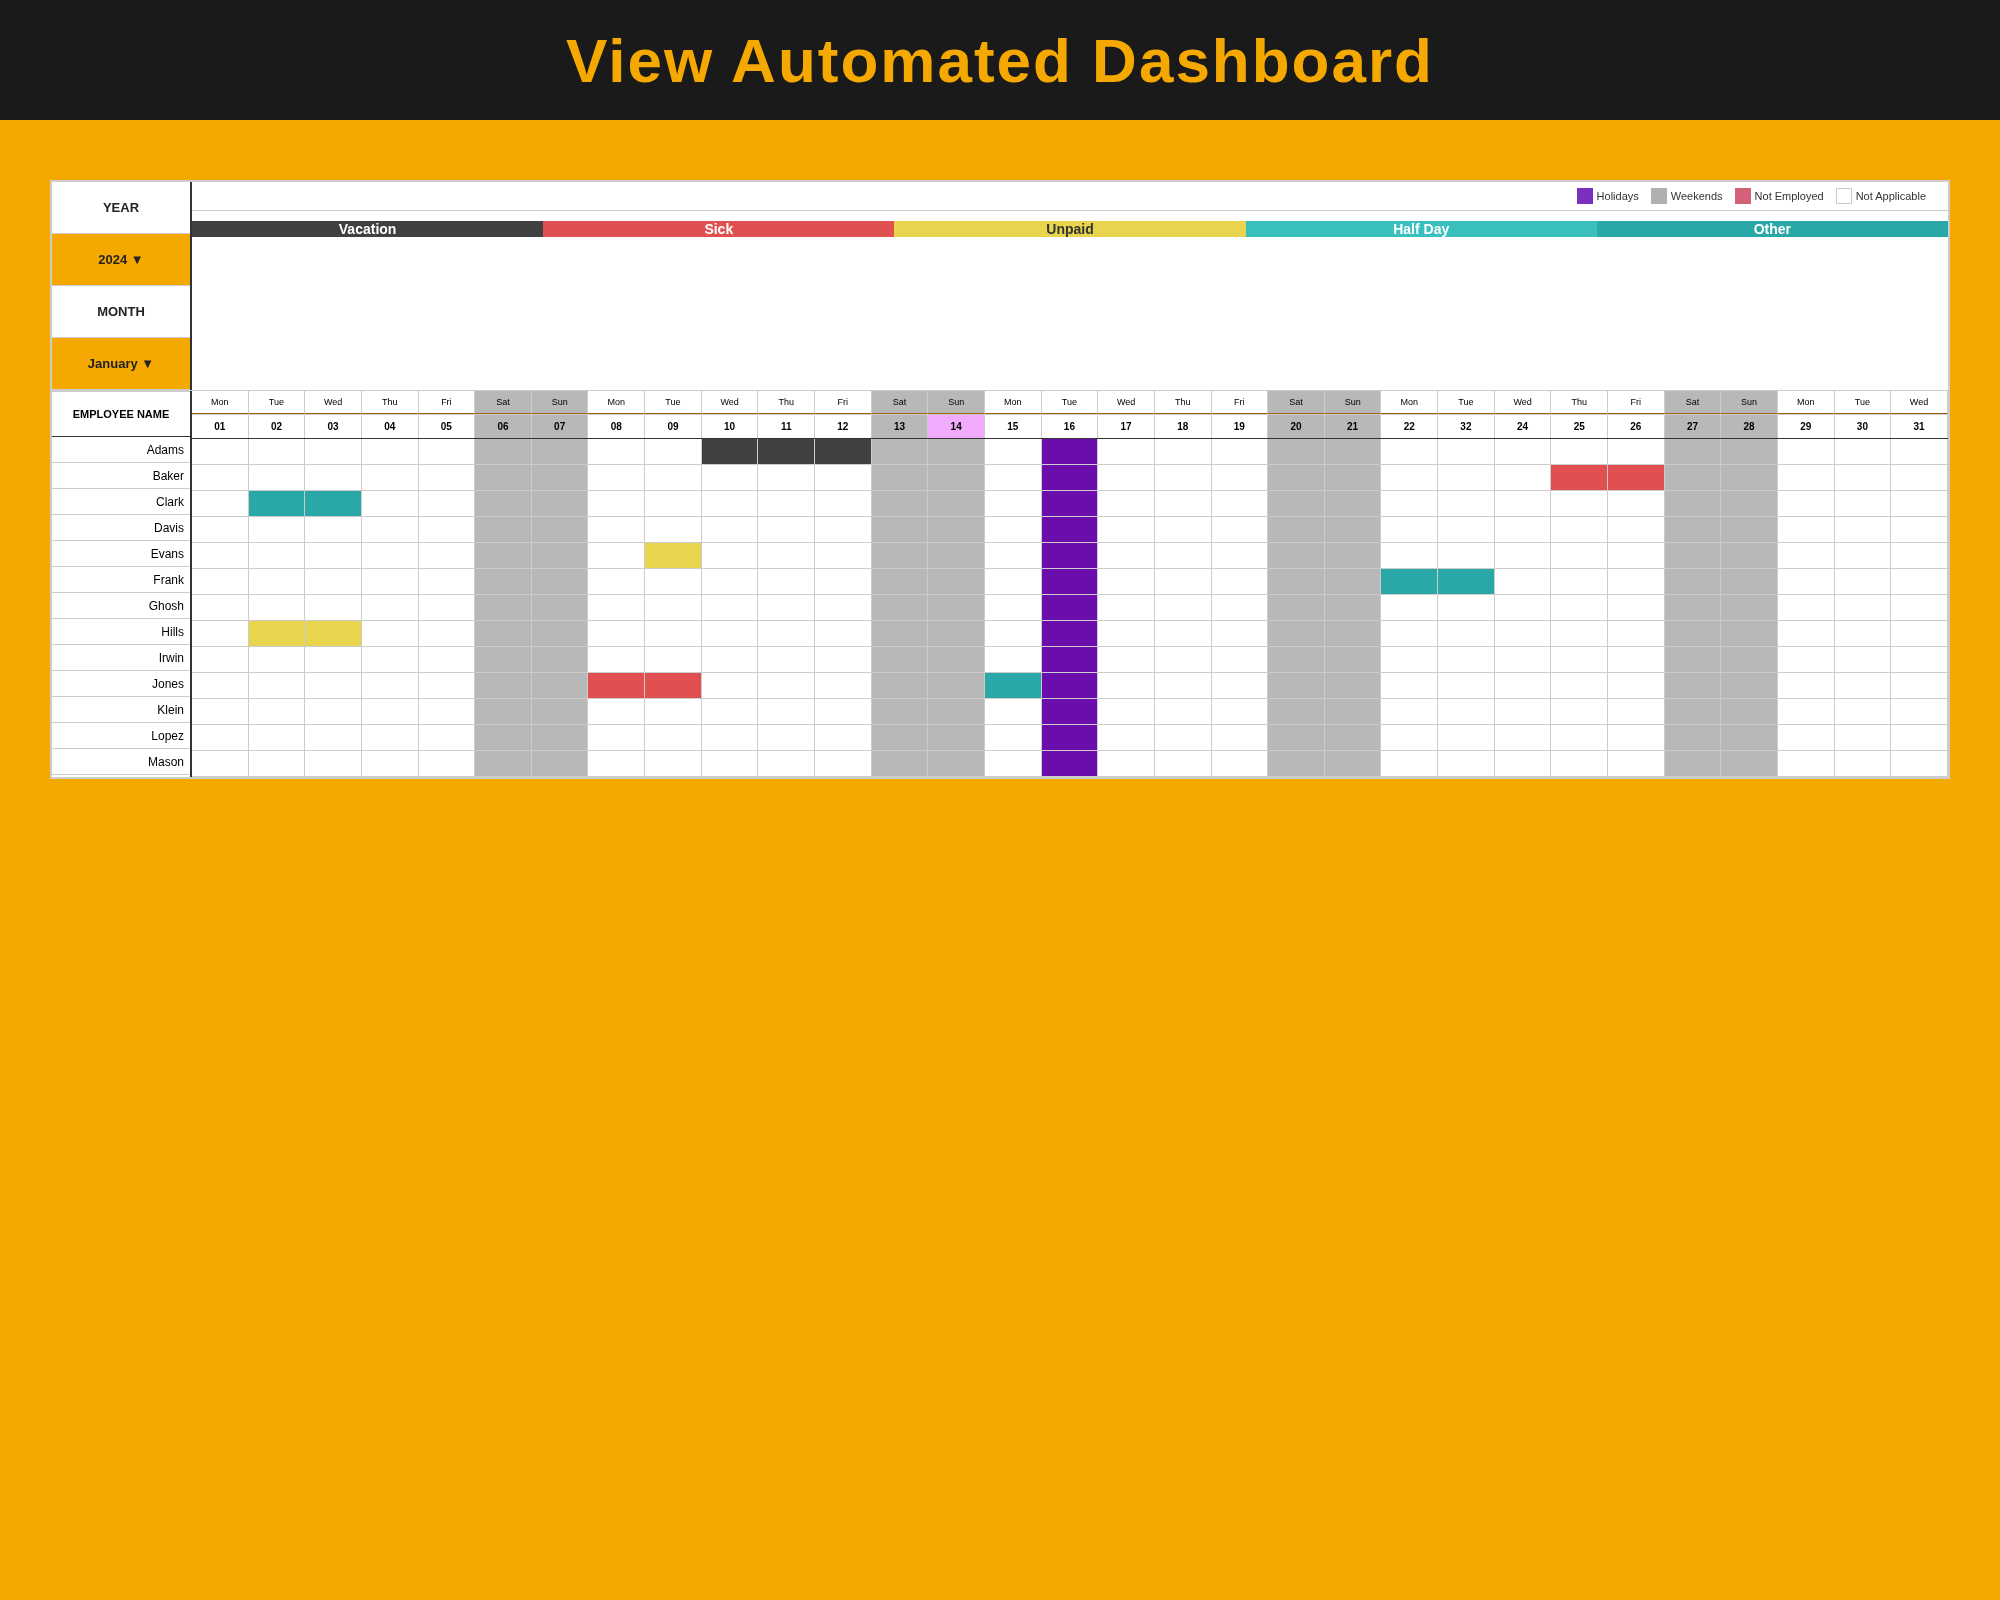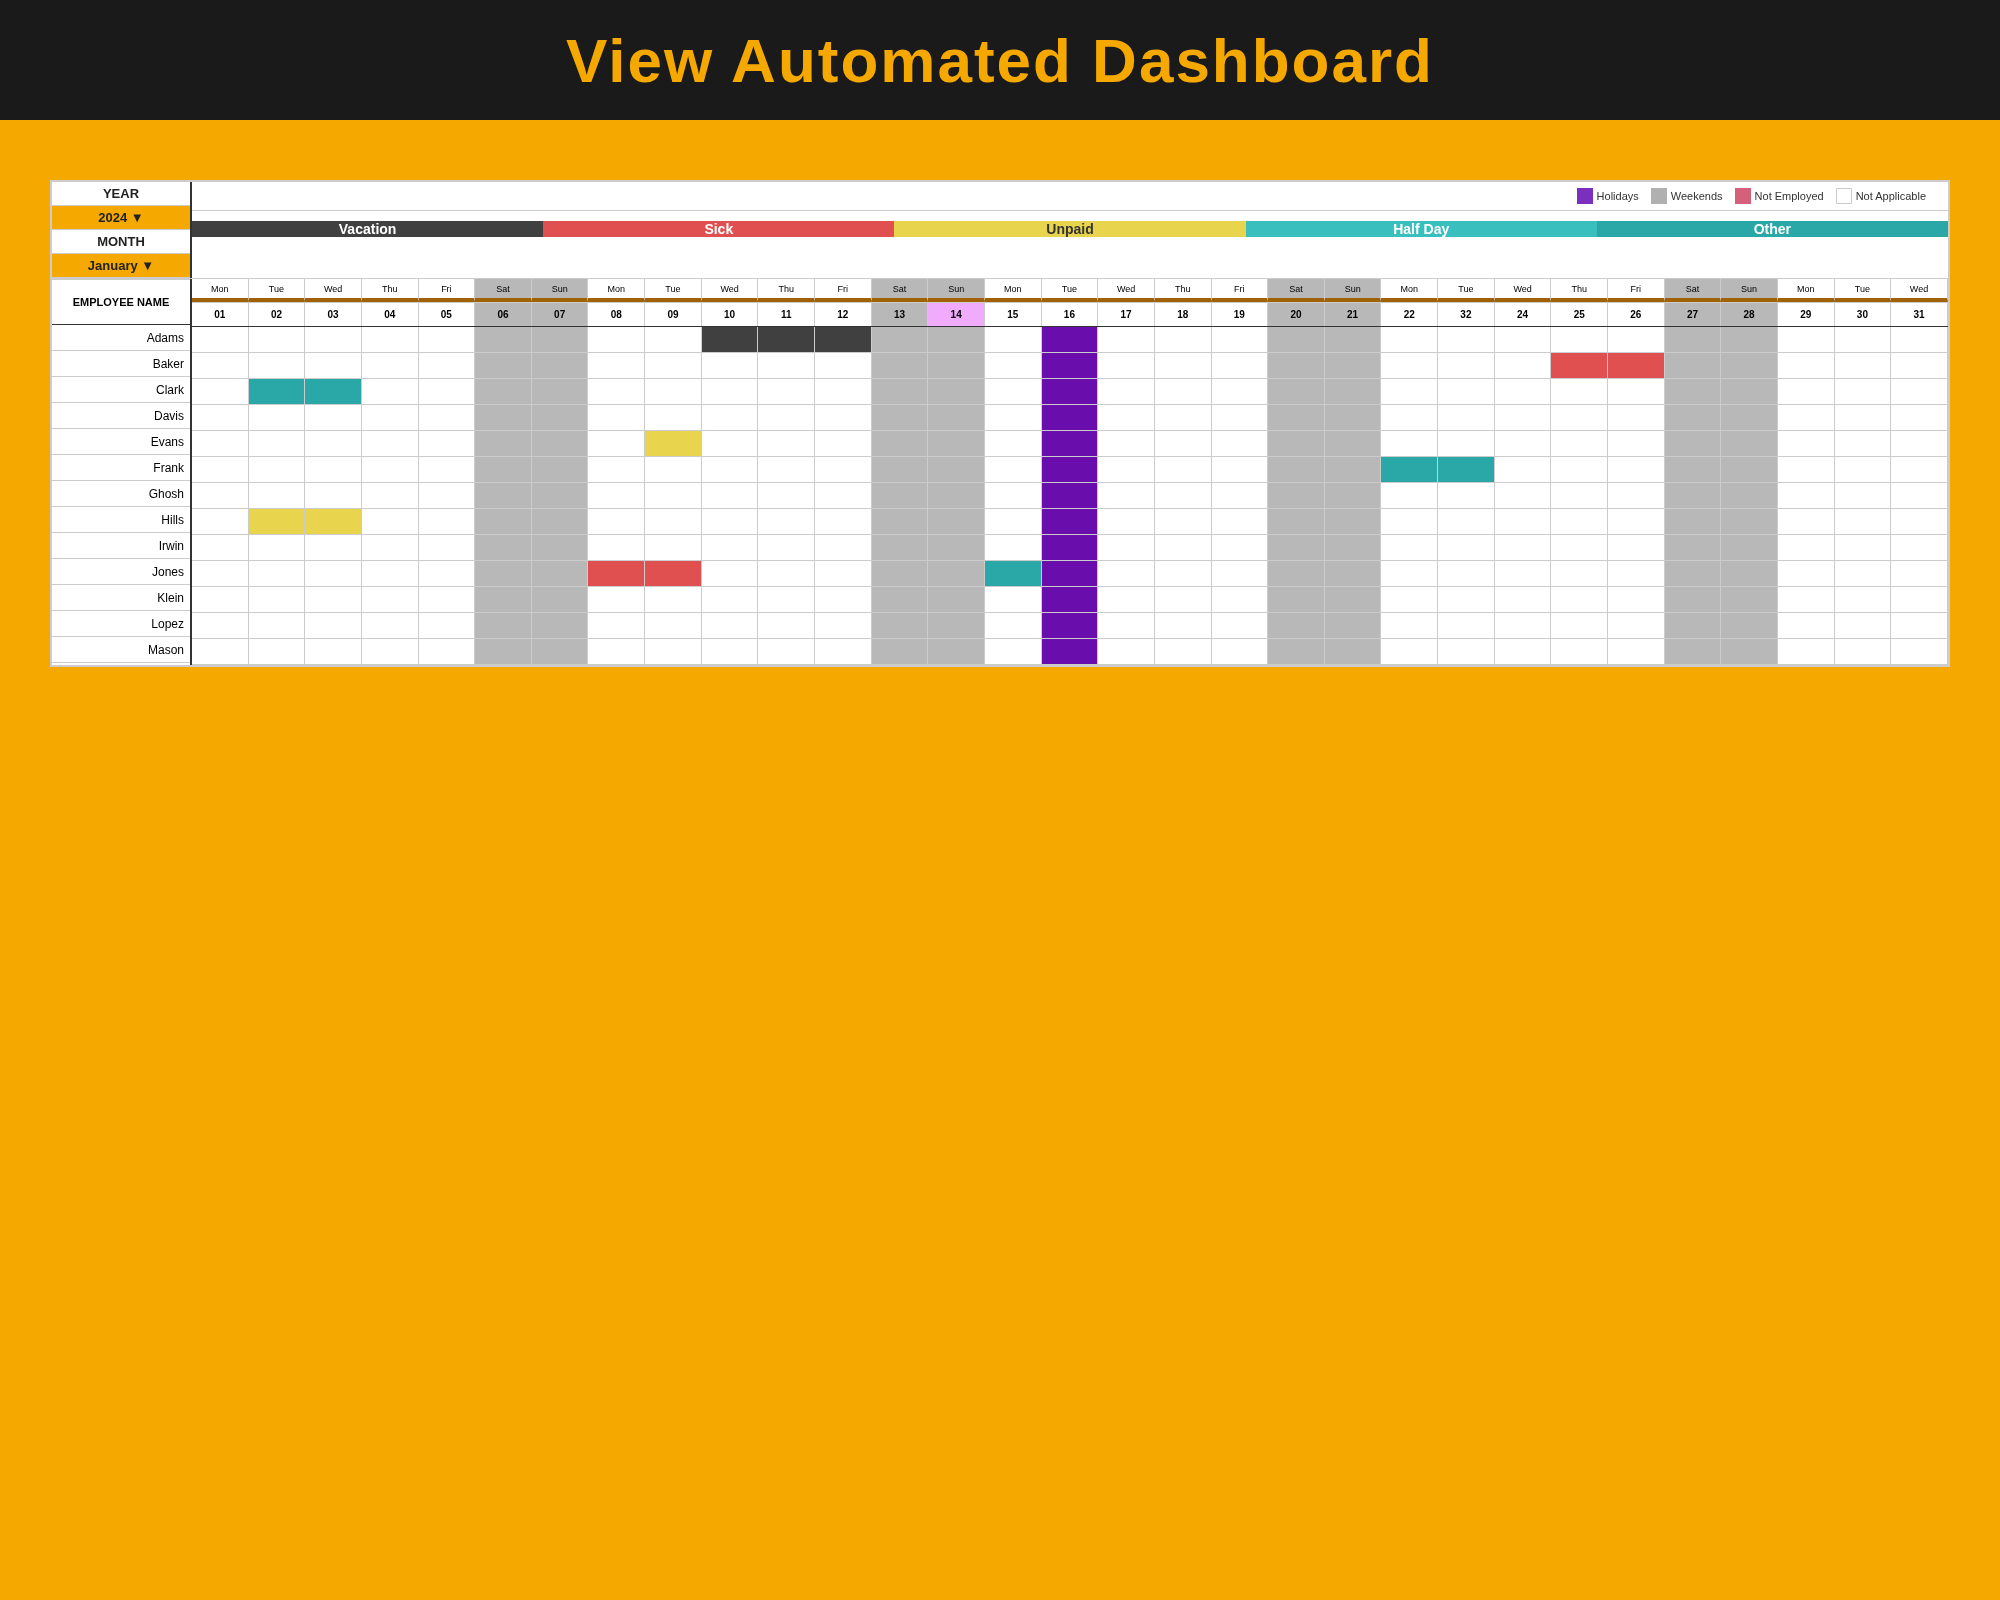--- a/index.html
+++ b/index.html
@@ -34,21 +34,21 @@
       width: 100%;
       overflow: hidden;
     }
     .ctrl-cell {
       display: flex;
       align-items: center;
       justify-content: center;
       font-weight: bold;
       font-size: 13px;
       border-bottom: 1px solid #ccc;
-      height: 24px;
+      height: 52px;
     }
     .ctrl-year { background: white; color: #222; }
     .ctrl-year-val { background: #F5A800; color: #222; font-size: 13px; }
     .ctrl-month { background: white; color: #222; }
     .ctrl-month-val { background: #F5A800; color: #222; font-size: 13px; }
     
     .grid-wrapper {
       display: flex;
     }
     .employee-col {
@@ -101,21 +101,21 @@
       display: flex;
     }
     .day-name-cell {
       flex: 1;
       display: flex;
       align-items: center;
       justify-content: center;
       font-size: 9px;
       border-right: 1px solid #ccc;
       height: 23px;
-      border-bottom: 4px solid #a16207;
+      border-bottom: 1px solid #a16207;
     }
     .data-row {
       display: flex;
     }
     .data-cell {
       flex: 1;
       height: 26px;
       border-right: 1px solid #ccc;
       border-bottom: 1px solid #ccc;
     }

